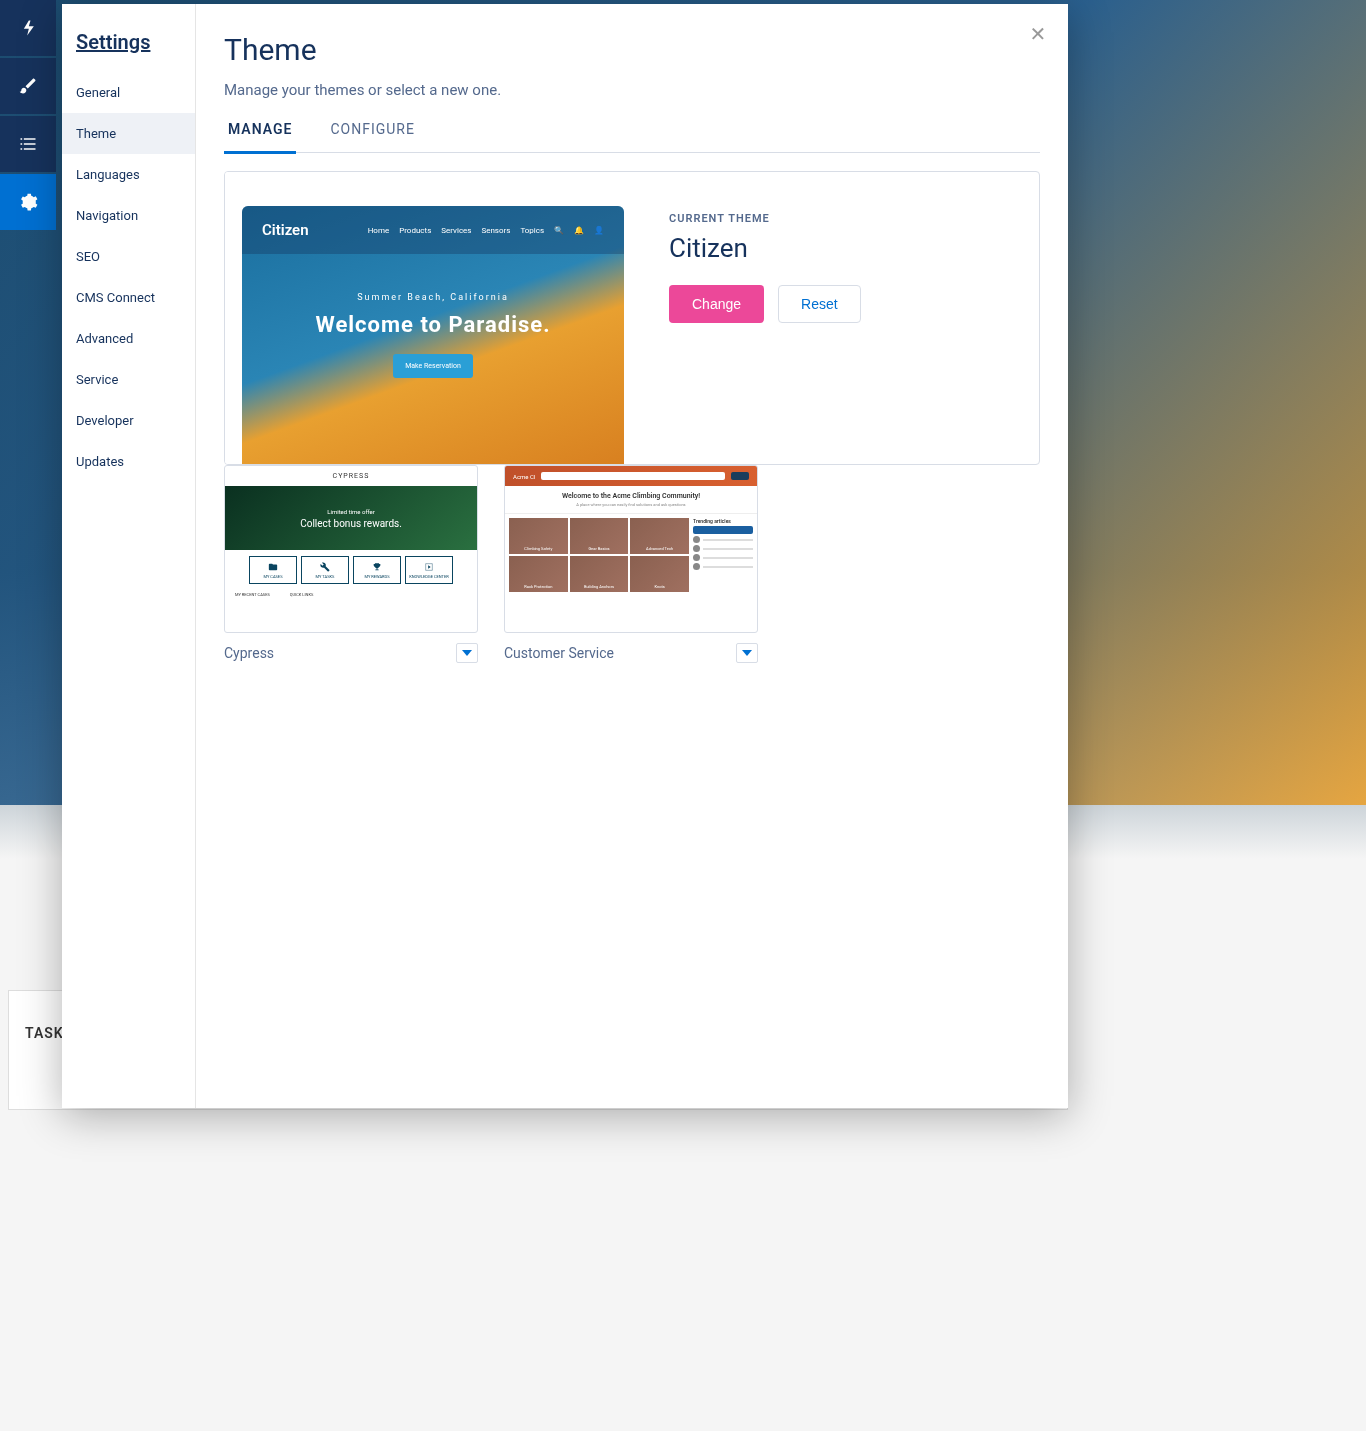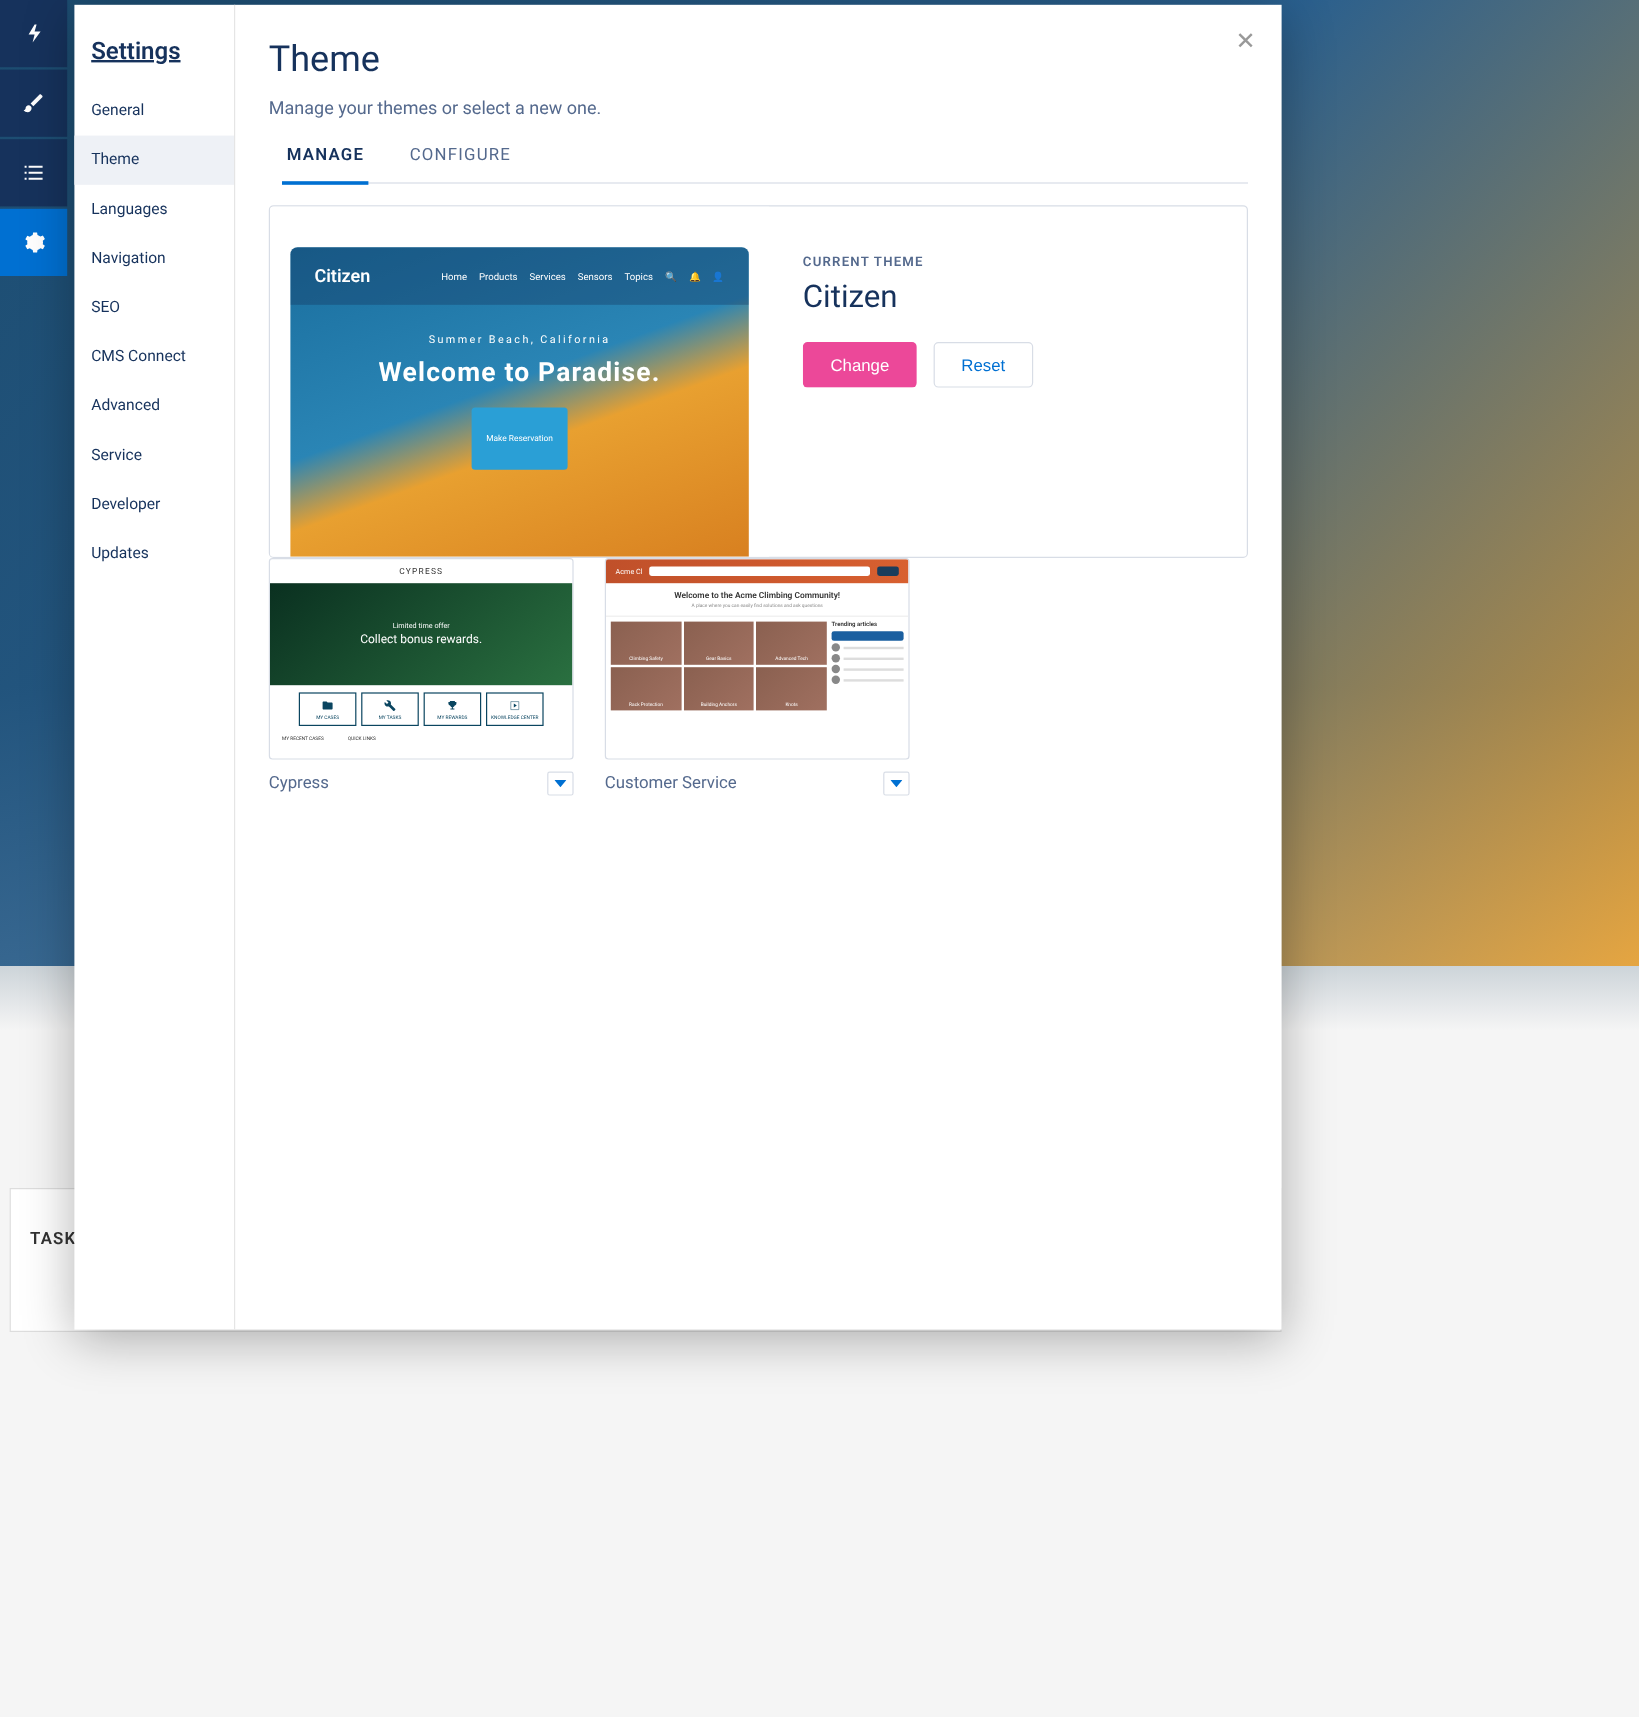--- a/index.html
+++ b/index.html
@@ -126,21 +126,20 @@
   .page-subtitle {
     font-size: 15px;
     color: #54698d;
     margin-bottom: 22px;
   }
   
   .tabs {
     display: flex;
     border-bottom: 1px solid #d8dde6;
     gap: 30px;
-    margin-left: 11px;
   }
   .tab {
     padding: 0 4px 14px;
     font-size: 14px;
     letter-spacing: 1px;
     color: #54698d;
     cursor: pointer;
     border-bottom: 3px solid transparent;
     margin-bottom: -2px;
   }
@@ -214,21 +213,21 @@
     font-size: 22px;
     font-weight: 700;
     letter-spacing: 1px;
     margin-bottom: 16px;
   }
   .preview-citizen-btn {
     display: inline-block;
     background: #2a9fd6;
     color: #fff;
     font-size: 7px;
-    padding: 22px 12px;
+    padding: 8px 12px;
     border-radius: 3px;
   }
   
   .current-info {
     flex: 1;
     padding: 40px 28px;
   }
   .current-label {
     font-size: 11px;
     letter-spacing: 1px;
@@ -312,21 +311,21 @@
   .cy-hdr {
     height: 20px;
     display: flex;
     align-items: center;
     justify-content: center;
     font-size: 7px;
     letter-spacing: 1px;
     color: #333;
   }
   .cy-hero {
-    height: 85px;
+    height: 64px;
     background: linear-gradient(140deg, #0a3020 0%, #1a5030 50%, #2a7040 100%);
     display: flex;
     flex-direction: column;
     align-items: center;
     justify-content: center;
   }
   .cy-hero-t1 { color: #fff; font-size: 6px; margin-bottom: 3px; }
   .cy-hero-t2 { color: #fff; font-size: 10px; }
   .cy-tiles {
     display: flex;

